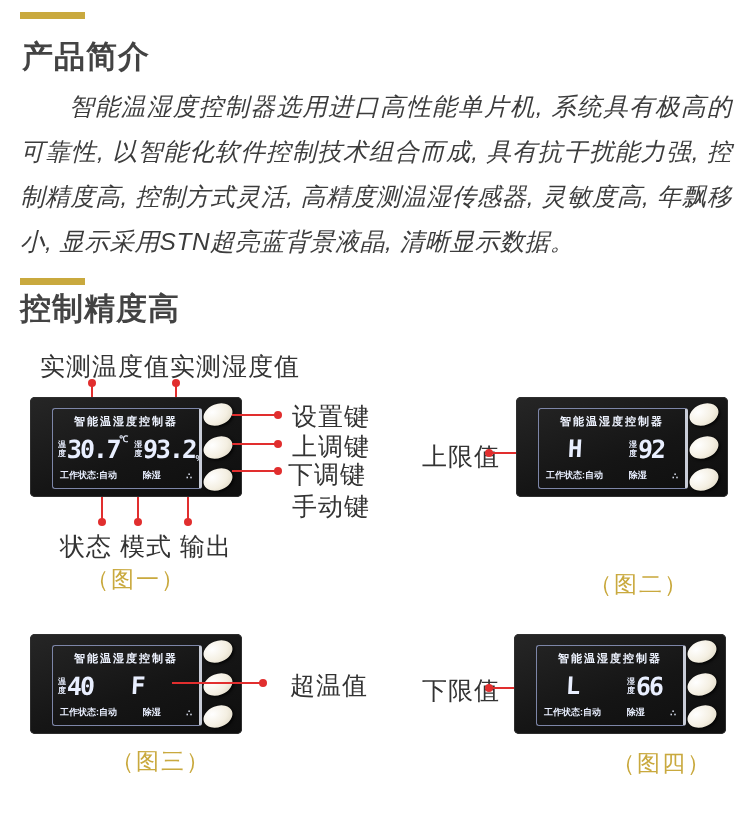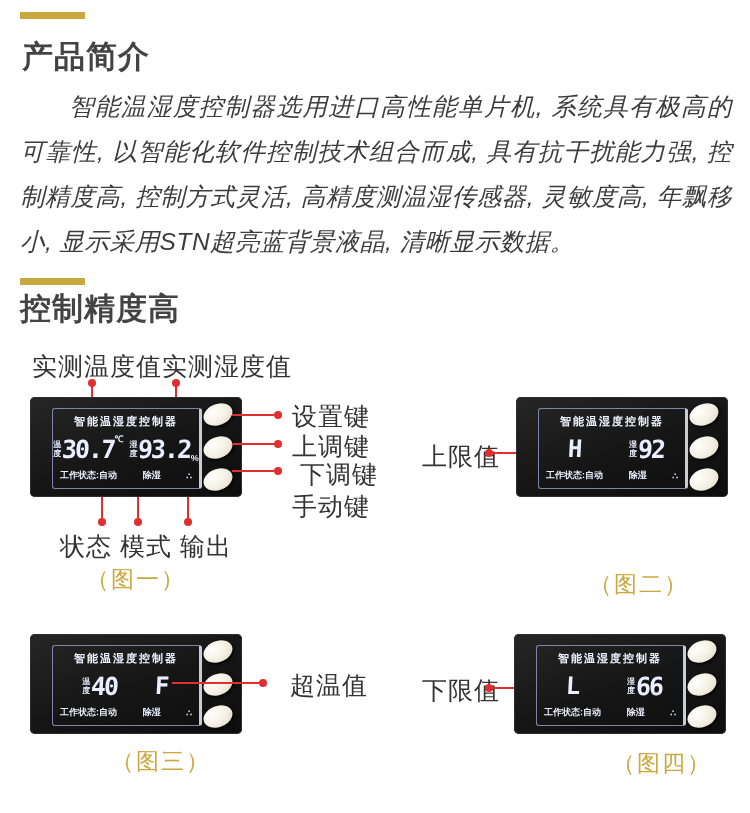--- a/index.html
+++ b/index.html
@@ -27,21 +27,21 @@
     background:linear-gradient(160deg,#262626 0%,#151515 55%,#0e0e0e 100%);
     box-shadow:inset 0 0 0 1px #2e2e2e;
   }
   .lcd{
     position:absolute;left:22px;top:11px;width:146px;height:79px;border-radius:3px;
     background:linear-gradient(140deg,#647e8 -20%,#4b66e8 20%,var(--lcd_blue,#3b57e0) 60%,#3047cf 100%);
     border:1px solid #7d86a8;border-right:3px solid #c9cdd8;
     display:flex;flex-direction:column;color:#e9efff;overflow:hidden;
   }
   .lcd-title{padding-top:5px;font-size:11px;font-weight:bold;letter-spacing:2px;text-align:center;white-space:nowrap;color:#eef3ff;}
-  .lcd-main{flex:1;display:flex;align-items:center;padding:0 5px;justify-content:center;}
+  .lcd-main{flex:1;display:flex;align-items:center;padding:0 5px;}
   .vlab{font-size:8px;line-height:9px;width:9px;word-break:break-all;font-weight:bold;flex:none;}
   .digits{font-family:"DejaVu Sans Mono",monospace;font-weight:bold;font-size:25px;letter-spacing:-2px;transform:skewX(-3deg);white-space:nowrap;}
   .bigletter{font-family:"DejaVu Sans Mono",monospace;font-weight:bold;font-size:24px;transform:skewX(-3deg);}
   .unit-sup{font-size:9px;font-weight:bold;align-self:flex-start;margin-top:3px;}
   .unit-sub{font-size:9px;font-weight:bold;align-self:flex-end;margin-bottom:6px;}
   .lcd-status{display:flex;justify-content:space-between;align-items:center;padding:0 7px 6px 7px;font-size:9px;font-weight:bold;white-space:nowrap;}
   .btn-col{position:absolute;left:173px;top:7px;bottom:7px;width:30px;display:flex;flex-direction:column;justify-content:space-between;}
   .pbtn{
     width:30px;height:21px;border-radius:50%;
     background:radial-gradient(ellipse at 35% 30%,#ffffff 0%,#f4efe2 55%,#d9d2bd 100%);
@@ -51,21 +51,21 @@
 </head>
 <body>
 
 <div class="accent-bar" style="top:12px;"></div>
 <h1 class="section-heading" style="top:34px;margin:2px;">产品简介</h1>
 <p class="intro-para" style="margin:0;">智能温湿度控制器选用进口高性能单片机, 系统具有极高的可靠性, 以智能化软件控制技术组合而成, 具有抗干扰能力强, 控制精度高, 控制方式灵活, 高精度测温湿传感器, 灵敏度高, 年飘移小, 显示采用STN超亮蓝背景液晶, 清晰显示数据。</p>
 
 <div class="accent-bar" style="top:278px;"></div>
 <h1 class="section-heading" style="top:288px;margin:0;">控制精度高</h1>
 
-<div class="anno-label" style="left:32px;top:350px;">实测温度值实测湿度值</div>
+<div class="anno-label" style="left:40px;top:350px;">实测温度值实测湿度值</div>
 <div class="rdot" style="left:88px;top:379px;"></div>
 <div class="rdot" style="left:172px;top:379px;"></div>
 <div class="rline" style="left:91px;top:385px;width:2px;height:53px;"></div>
 <div class="rline" style="left:175px;top:385px;width:2px;height:53px;"></div>
 
 <div class="device" style="left:30px;top:397px;">
   <div class="lcd">
     <div class="lcd-title">智能温湿度控制器</div>
     <div class="lcd-main">
       <span class="vlab">温度</span>
@@ -91,21 +91,21 @@
 <div class="rline" style="left:232px;top:414px;width:49px;height:2px;"></div>
 <div class="rdot" style="left:274px;top:411px;"></div>
 <div class="anno-label" style="left:292px;top:400px;">设置键</div>
 
 <div class="rline" style="left:232px;top:443px;width:49px;height:2px;"></div>
 <div class="rdot" style="left:274px;top:440px;"></div>
 <div class="anno-label" style="left:292px;top:430px;">上调键</div>
 
 <div class="rline" style="left:232px;top:470px;width:49px;height:2px;"></div>
 <div class="rdot" style="left:274px;top:467px;"></div>
-<div class="anno-label" style="left:300px;top:458px;">下调键</div>
+<div class="anno-label" style="left:288px;top:458px;">下调键</div>
 
 <div class="anno-label" style="left:292px;top:490px;">手动键</div>
 
 <div class="rline" style="left:101px;top:497px;width:2px;height:22px;"></div>
 <div class="rline" style="left:137px;top:497px;width:2px;height:22px;"></div>
 <div class="rline" style="left:187px;top:497px;width:2px;height:22px;"></div>
 <div class="rdot" style="left:98px;top:518px;"></div>
 <div class="rdot" style="left:134px;top:518px;"></div>
 <div class="rdot" style="left:184px;top:518px;"></div>
 <div class="anno-label" style="left:60px;top:530px;">状态 模式 输出</div>

